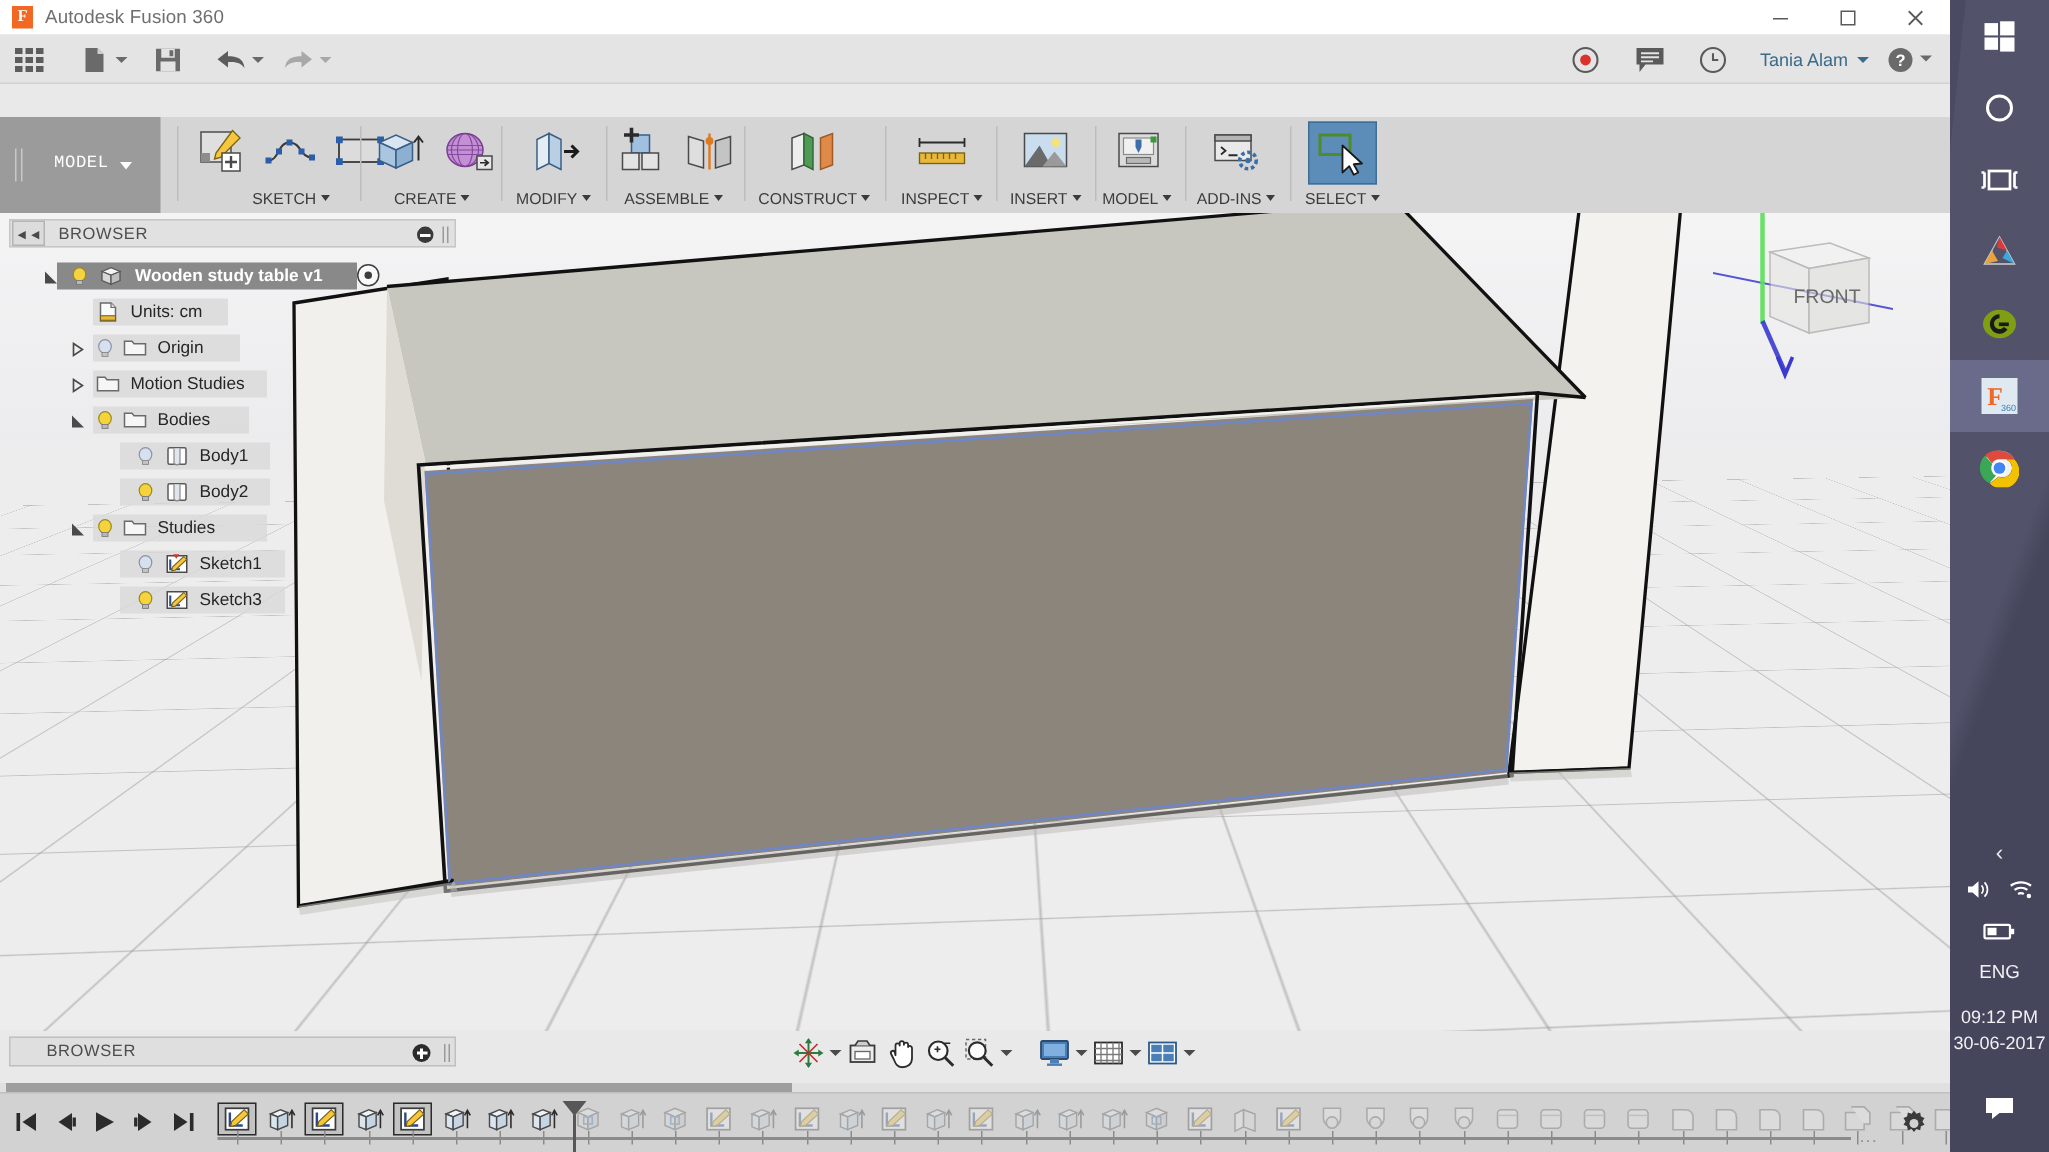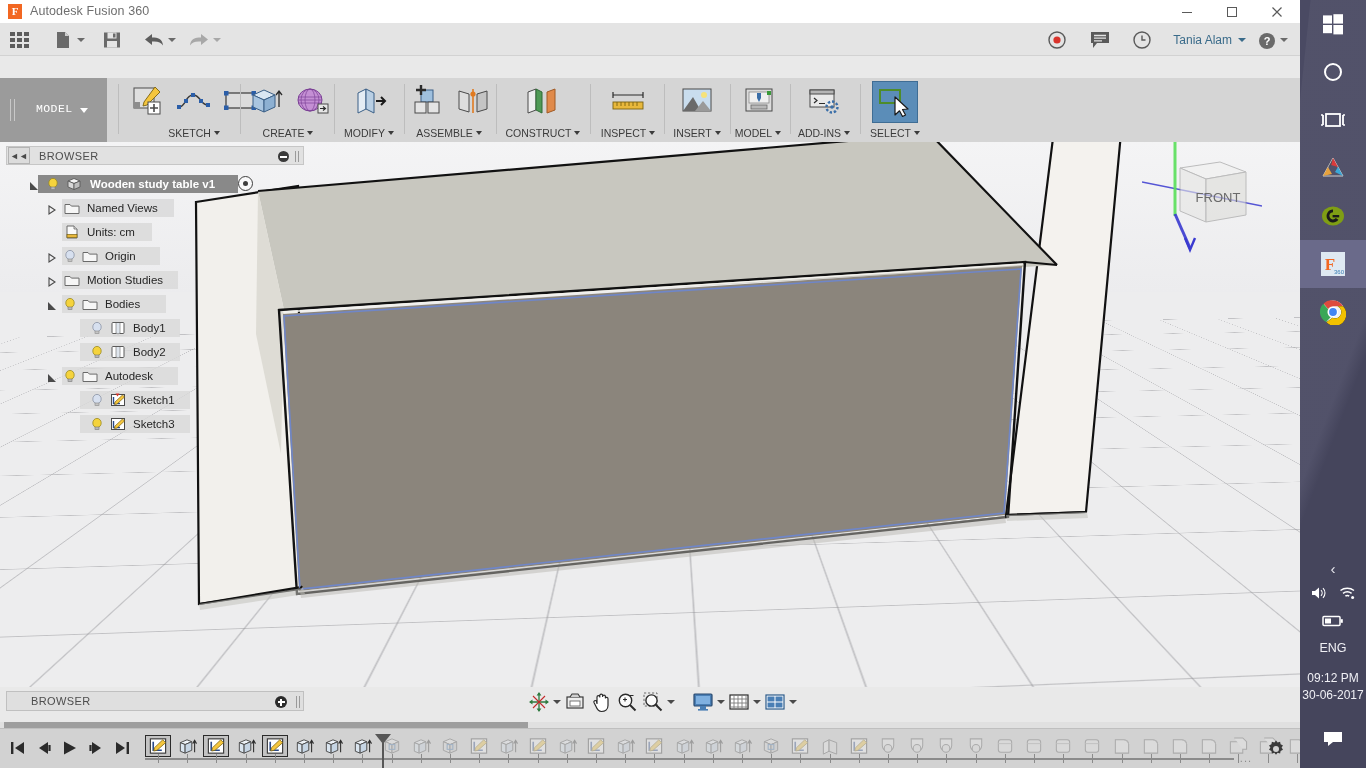--- a/index.html
+++ b/index.html
@@ -750,34 +750,20 @@
           <svg width="16" height="14" viewBox="0 0 16 14">
               <path d="M2 4 L8 1.5 L14 4 L8 6.5 Z" fill="#f4f4f4" stroke="#5a5a5a" stroke-width=".9"></path>
               <path d="M2 4 L8 6.5 L8 12.5 L2 10 Z" fill="#d8d8d8" stroke="#5a5a5a" stroke-width=".9"></path>
               <path d="M14 4 L8 6.5 L8 12.5 L14 10 Z" fill="#bdbdbd" stroke="#5a5a5a" stroke-width=".9"></path>
             </svg>
         </span>
         <span class="nlabel" style="margin-left:8px">Wooden study table v1</span>
         <span id="root-target"></span>
       </div>
 
-      <div class="node">
-        <div class="rowbg" style="left:56px;width:112px"></div>
-        <span class="tw" style="margin-left:40px">
-          <svg width="12" height="12" viewBox="0 0 12 12">
-              <path d="M3 2 L9 6 L3 10 Z" fill="none" stroke="#4a4a4a" stroke-width="1.1"></path>
-            </svg>
-        </span>
-        <span class="ficon" style="margin-left:6px">
-          <svg width="16" height="13" viewBox="0 0 16 13">
-              <path d="M1 2.5 h5 l1.4 1.6 h7.6 v7.4 h-14 z" fill="#f6f6f6" stroke="#6a6a6a" stroke-width="1"></path>
-            </svg>
-        </span>
-        <span class="nlabel" style="margin-left:7px">Named Views</span>
-      </div>
 
       <div class="node">
         <div class="rowbg" style="left:56px;width:90px"></div>
         <span class="tw" style="margin-left:40px"></span>
         <span class="ficon" style="margin-left:6px">
           <svg width="16" height="14" viewBox="0 0 16 14">
               <path d="M3 1 h7 l3 3 v9 h-10 z" fill="#fafafa" stroke="#6a6a6a" stroke-width="1"></path>
               <path d="M10 1 v3 h3" fill="#dcdcdc" stroke="#6a6a6a" stroke-width=".8"></path>
               <rect x="3" y="9.5" width="10" height="3" fill="#e8b83c" stroke="#7a6210" stroke-width=".7"></rect>
             </svg>
@@ -889,21 +875,21 @@
           <svg width="14" height="14" viewBox="0 0 14 14">
               <ellipse cx="7" cy="6" rx="4.2" ry="4.6" fill="#f5d33c" stroke="#9a8a20" stroke-width=".8"></ellipse>
               <rect x="5" y="10" width="4" height="2.6" fill="#b9b9b9" stroke="#7a7a7a" stroke-width=".6"></rect>
             </svg>
         </span>
         <span class="ficon" style="margin-left:5px">
           <svg width="16" height="13" viewBox="0 0 16 13">
               <path d="M1 2.5 h5 l1.4 1.6 h7.6 v7.4 h-14 z" fill="#f6f6f6" stroke="#6a6a6a" stroke-width="1"></path>
             </svg>
         </span>
-        <span class="nlabel" style="margin-left:7px">Autodesk</span>
+        <span class="nlabel" style="margin-left:7px">Studies</span>
       </div>
 
       <div class="node">
         <div class="rowbg" style="left:74px;width:110px"></div>
         <span class="tw" style="margin-left:72px"></span>
         <span class="bulb" style="margin-left:0px">
           <svg width="14" height="14" viewBox="0 0 14 14">
               <ellipse cx="7" cy="6" rx="4.2" ry="4.6" fill="#d7e0ef" stroke="#8a93a5" stroke-width=".8"></ellipse>
               <rect x="5" y="10" width="4" height="2.6" fill="#c4c4c4" stroke="#8a8a8a" stroke-width=".6"></rect>
             </svg>

